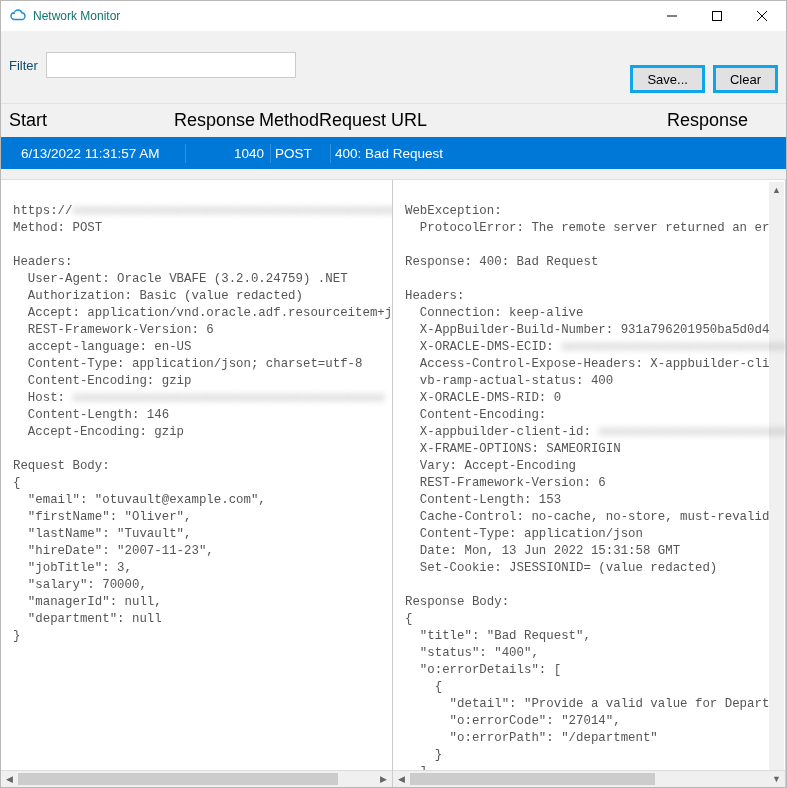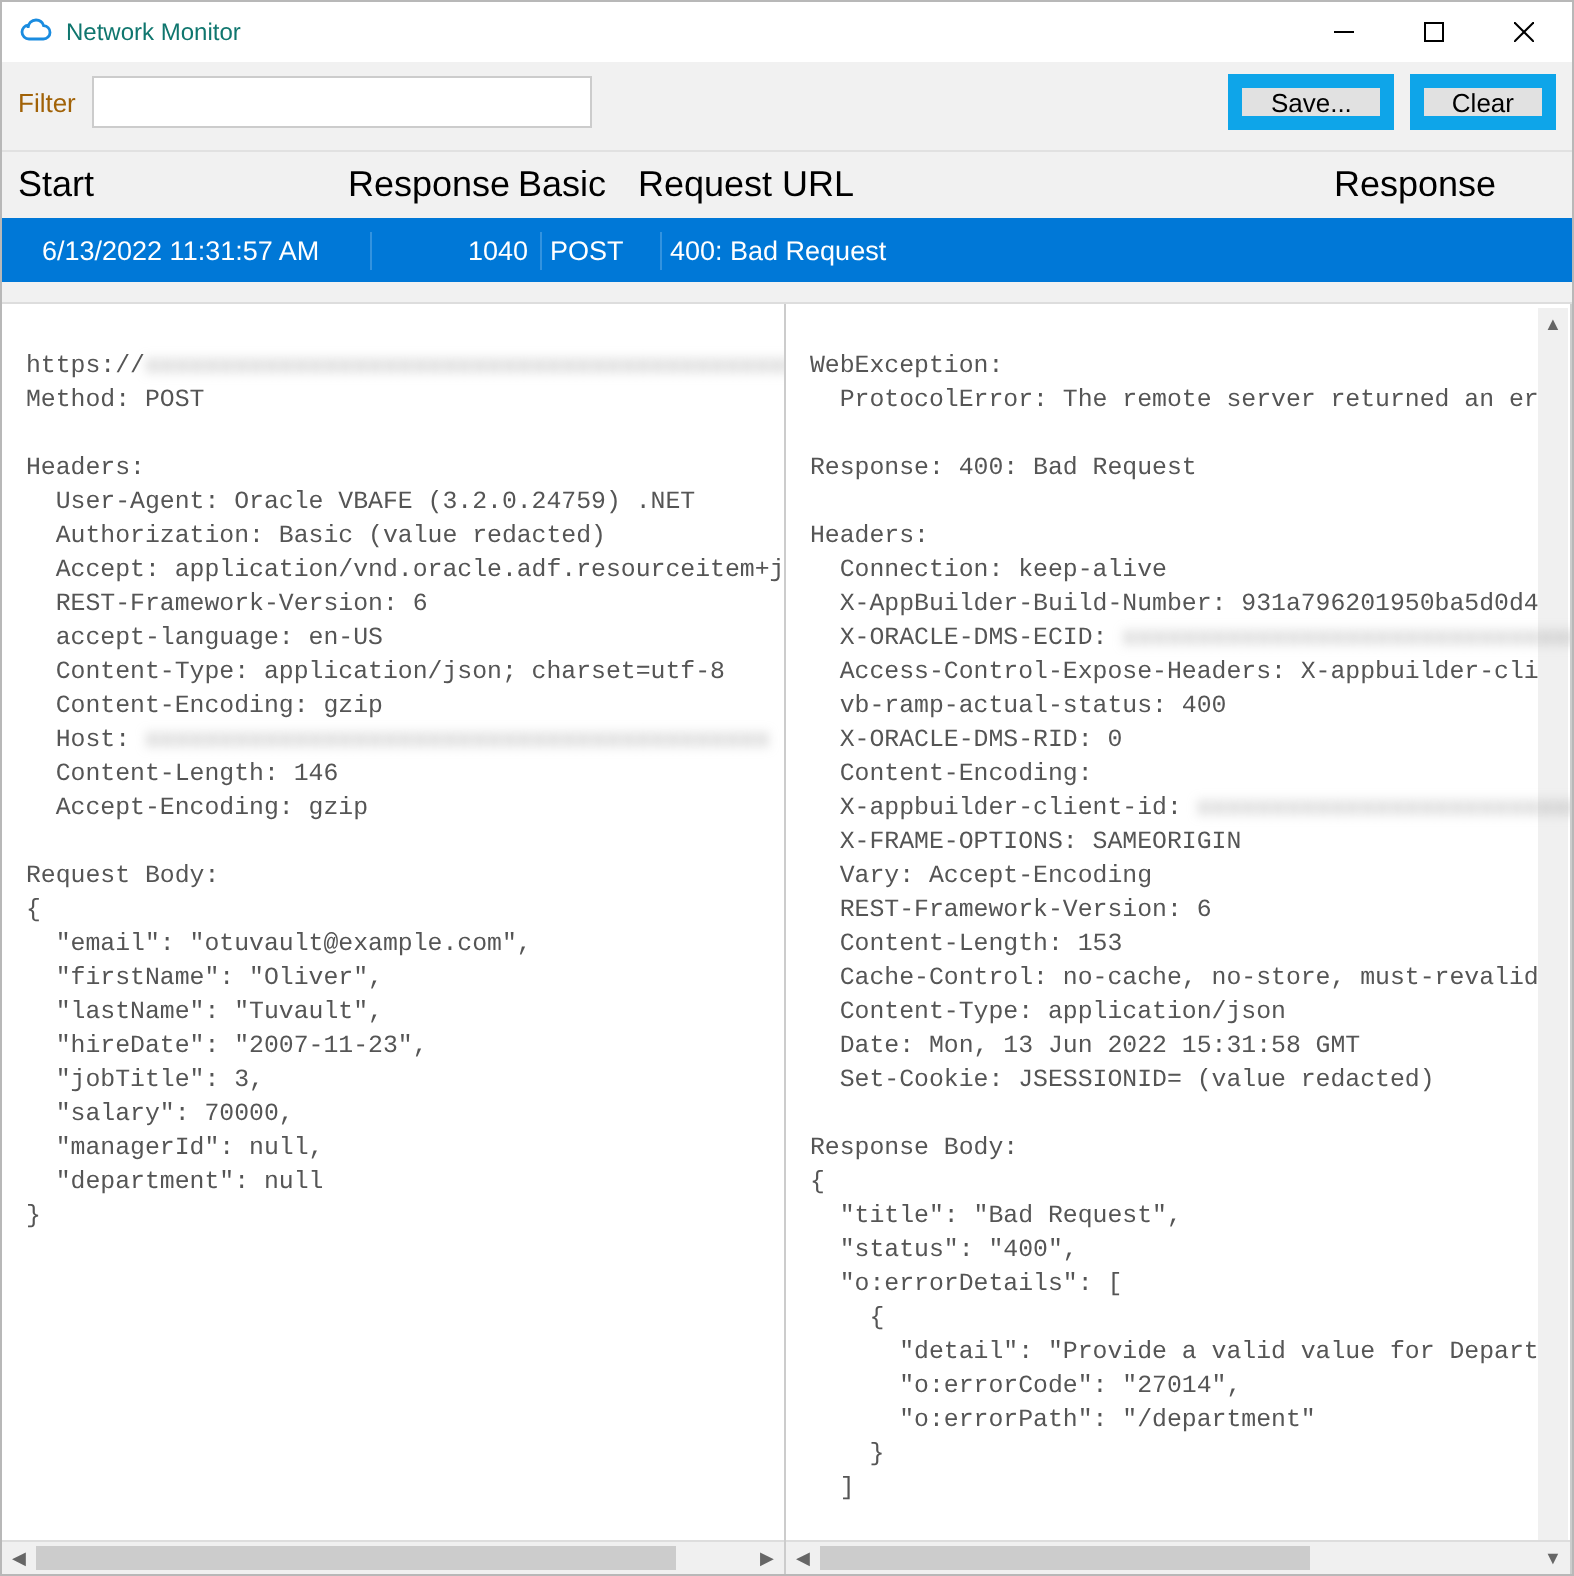--- a/index.html
+++ b/index.html
@@ -3,24 +3,24 @@
 <meta charset="utf-8">
 <style>
   * { box-sizing: border-box; }
   html, body { margin: 0; padding: 0; width: 787px; height: 788px; overflow: hidden; }
   body { font-family: "Segoe UI", Tahoma, sans-serif; font-size: 13px; background: #f9f9f9; border: 1px solid #b8b8b8; display: flex; flex-direction: column; }
   .titlebar { height: 30px; background: #fff; display: flex; align-items: center; padding: 0 2px 0 8px; }
   .titlebar .icon { width: 18px; height: 18px; margin-right: 6px; display:flex; align-items:center; justify-content:center; }
   .titlebar .title { flex: 1; font-size: 12px; color: #0f766e; }
   .winbtn { width: 45px; height: 28px; display: flex; align-items: center; justify-content: center; font-family: "Segoe UI Symbol", sans-serif; font-size: 10px; color: #111; }
   .toolbar { display: flex; align-items: center; gap: 8px; padding: 6px 8px 10px 8px; background: #f1f1f1; border-bottom: 1px solid #e1e1e1; }
-  .toolbar-label { color: #a16207; font-size: 13px; }
+  .toolbar-label { color: #0c4a6e; font-size: 13px; }
   .filter-input { width: 250px; height: 26px; border: 1px solid #ccc; background: #fff; padding: 2px 5px; font-size: 13px; }
   .spacer { flex: 1; }
-  .btn { height: 28px; padding: 0 14px; border: 7px solid #0ea5e9; background: #e1e1e1; font-size: 13px; display: inline-flex; align-items: center; }
+  .btn { height: 28px; padding: 0 14px; border: 3px solid #0ea5e9; background: #e1e1e1; font-size: 13px; display: inline-flex; align-items: center; margin-top: 28px; }
   .headers-row { display: flex; padding: 6px 8px 6px 8px; font-size: 18px; background:#f1f1f1; }
   .col { white-space: nowrap; overflow: hidden; }
   .col-start { width: 165px; }
   .col-elapsed { width: 85px; text-align: right; padding-right: 6px;}
   .col-method { width: 60px; }
   .col-url { flex: 1; }
   .col-response { width: 115px; text-align: left; padding-left:4px;}
   .data-row { display: flex; background: #0078d7; color: #fff; font-size: 13.5px; height: 32px; align-items: center; padding: 0 20px; }
   .data-row .col { border-right: 1px solid rgba(255,255,255,0.2); padding-top:2px; padding-bottom:2px; }
   .data-row .col-start { }
@@ -76,21 +76,21 @@
   <span class="toolbar-label">Filter</span>
   <input class="filter-input" type="text" value="" style="">
   <span class="spacer"></span>
   <button class="btn">Save...</button>
   <button class="btn">Clear</button>
 </div>
 
 <div class="headers-row">
   <div class="col col-start">Start</div>
   <div class="col col-elapsed">Response (ms)</div>
-  <div class="col col-method">Basic</div>
+  <div class="col col-method">Method</div>
   <div class="col col-url">Request URL</div>
   <div class="col col-response">Response</div>
 </div>
 
 <div class="data-row">
   <div class="col col-start">6/13/2022 11:31:57 AM</div>
   <div class="col col-elapsed">1040</div>
   <div class="col col-method">POST</div>
   <div class="col col-response">400: Bad Request</div>
 </div>

